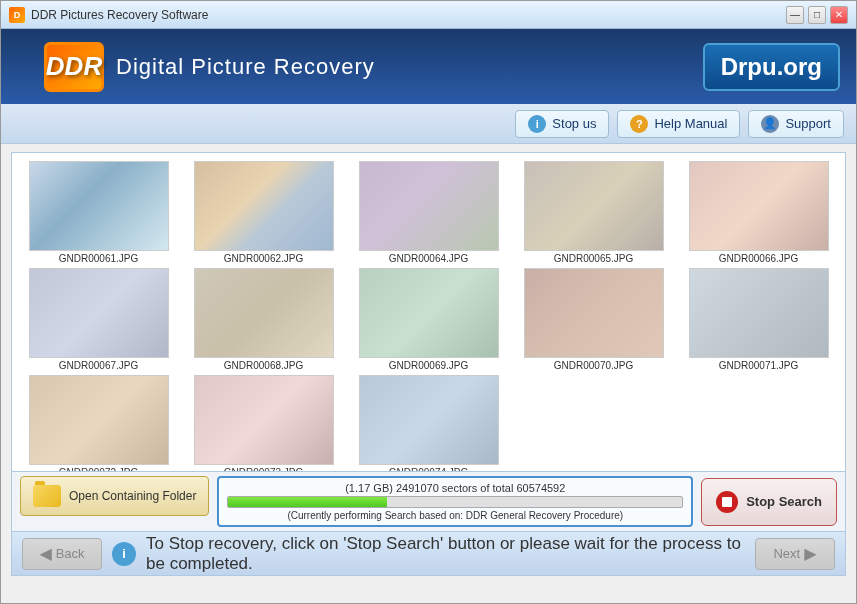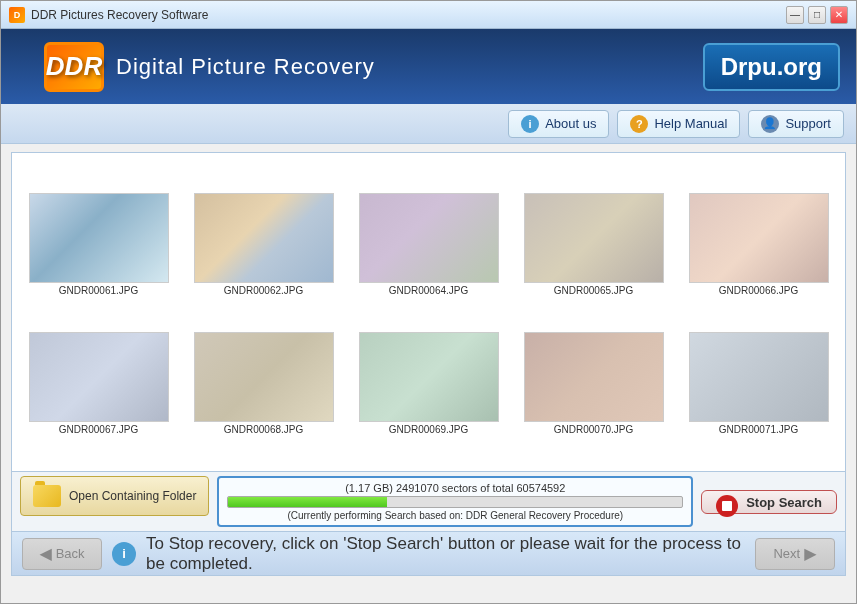--- a/index.html
+++ b/index.html
@@ -140,21 +140,20 @@
       display: grid;
       grid-template-columns: repeat(5, 1fr);
       gap: 4px 8px;
       align-content: start;
     }
     .photo-item {
       display: flex;
       flex-direction: column;
       align-items: center;
       gap: 2px;
-      margin-top: 32px;
     }
     .photo-thumb {
       width: 140px; height: 90px;
       object-fit: cover;
       border: 1px solid #ccc;
     }
     .photo-label {
       font-size: 10px;
       color: #333;
       text-align: center;
@@ -248,30 +247,30 @@
       background: linear-gradient(to bottom, #80e840, #50c820);
       width: 35%;
     }
     .progress-status {
       font-size: 10px;
       color: #333;
       text-align: center;
     }
 
     .stop-btn {
-      display: flex; gap: 8px;
+      display: flex; align-items: center; gap: 8px;
       background: linear-gradient(to bottom, #f8f0f0, #e8d8d8);
       border: 1px solid #c05050;
       border-radius: 6px;
       padding: 4px 14px;
       cursor: pointer;
       font-size: 13px;
       font-weight: bold;
       color: #333;
-      height: 24px;
+      height: 48px;
       min-width: 130px;
       align-self: center;
     }
     .stop-icon {
       width: 22px; height: 22px;
       background: #cc2020;
       border-radius: 50%;
       display: flex; align-items: center; justify-content: center;
     }
     .stop-icon-inner {
@@ -346,21 +345,21 @@
   <div class="logo-area">
     <div class="logo-ddr">DDR</div>
     <span class="app-title">Digital Picture Recovery</span>
   </div>
   <div class="drpu-badge">Drpu.org</div>
 </div>
 
 <div class="nav-bar">
   <button class="nav-btn">
     <span class="nav-icon info">i</span>
-    <span>About us</span>
+    <span>Stop us</span>
   </button>
   <button class="nav-btn">
     <span class="nav-icon help">?</span>
     <span>Help Manual</span>
   </button>
   <button class="nav-btn">
     <span class="nav-icon support">👤</span>
     <span>Support</span>
   </button>
 </div>

